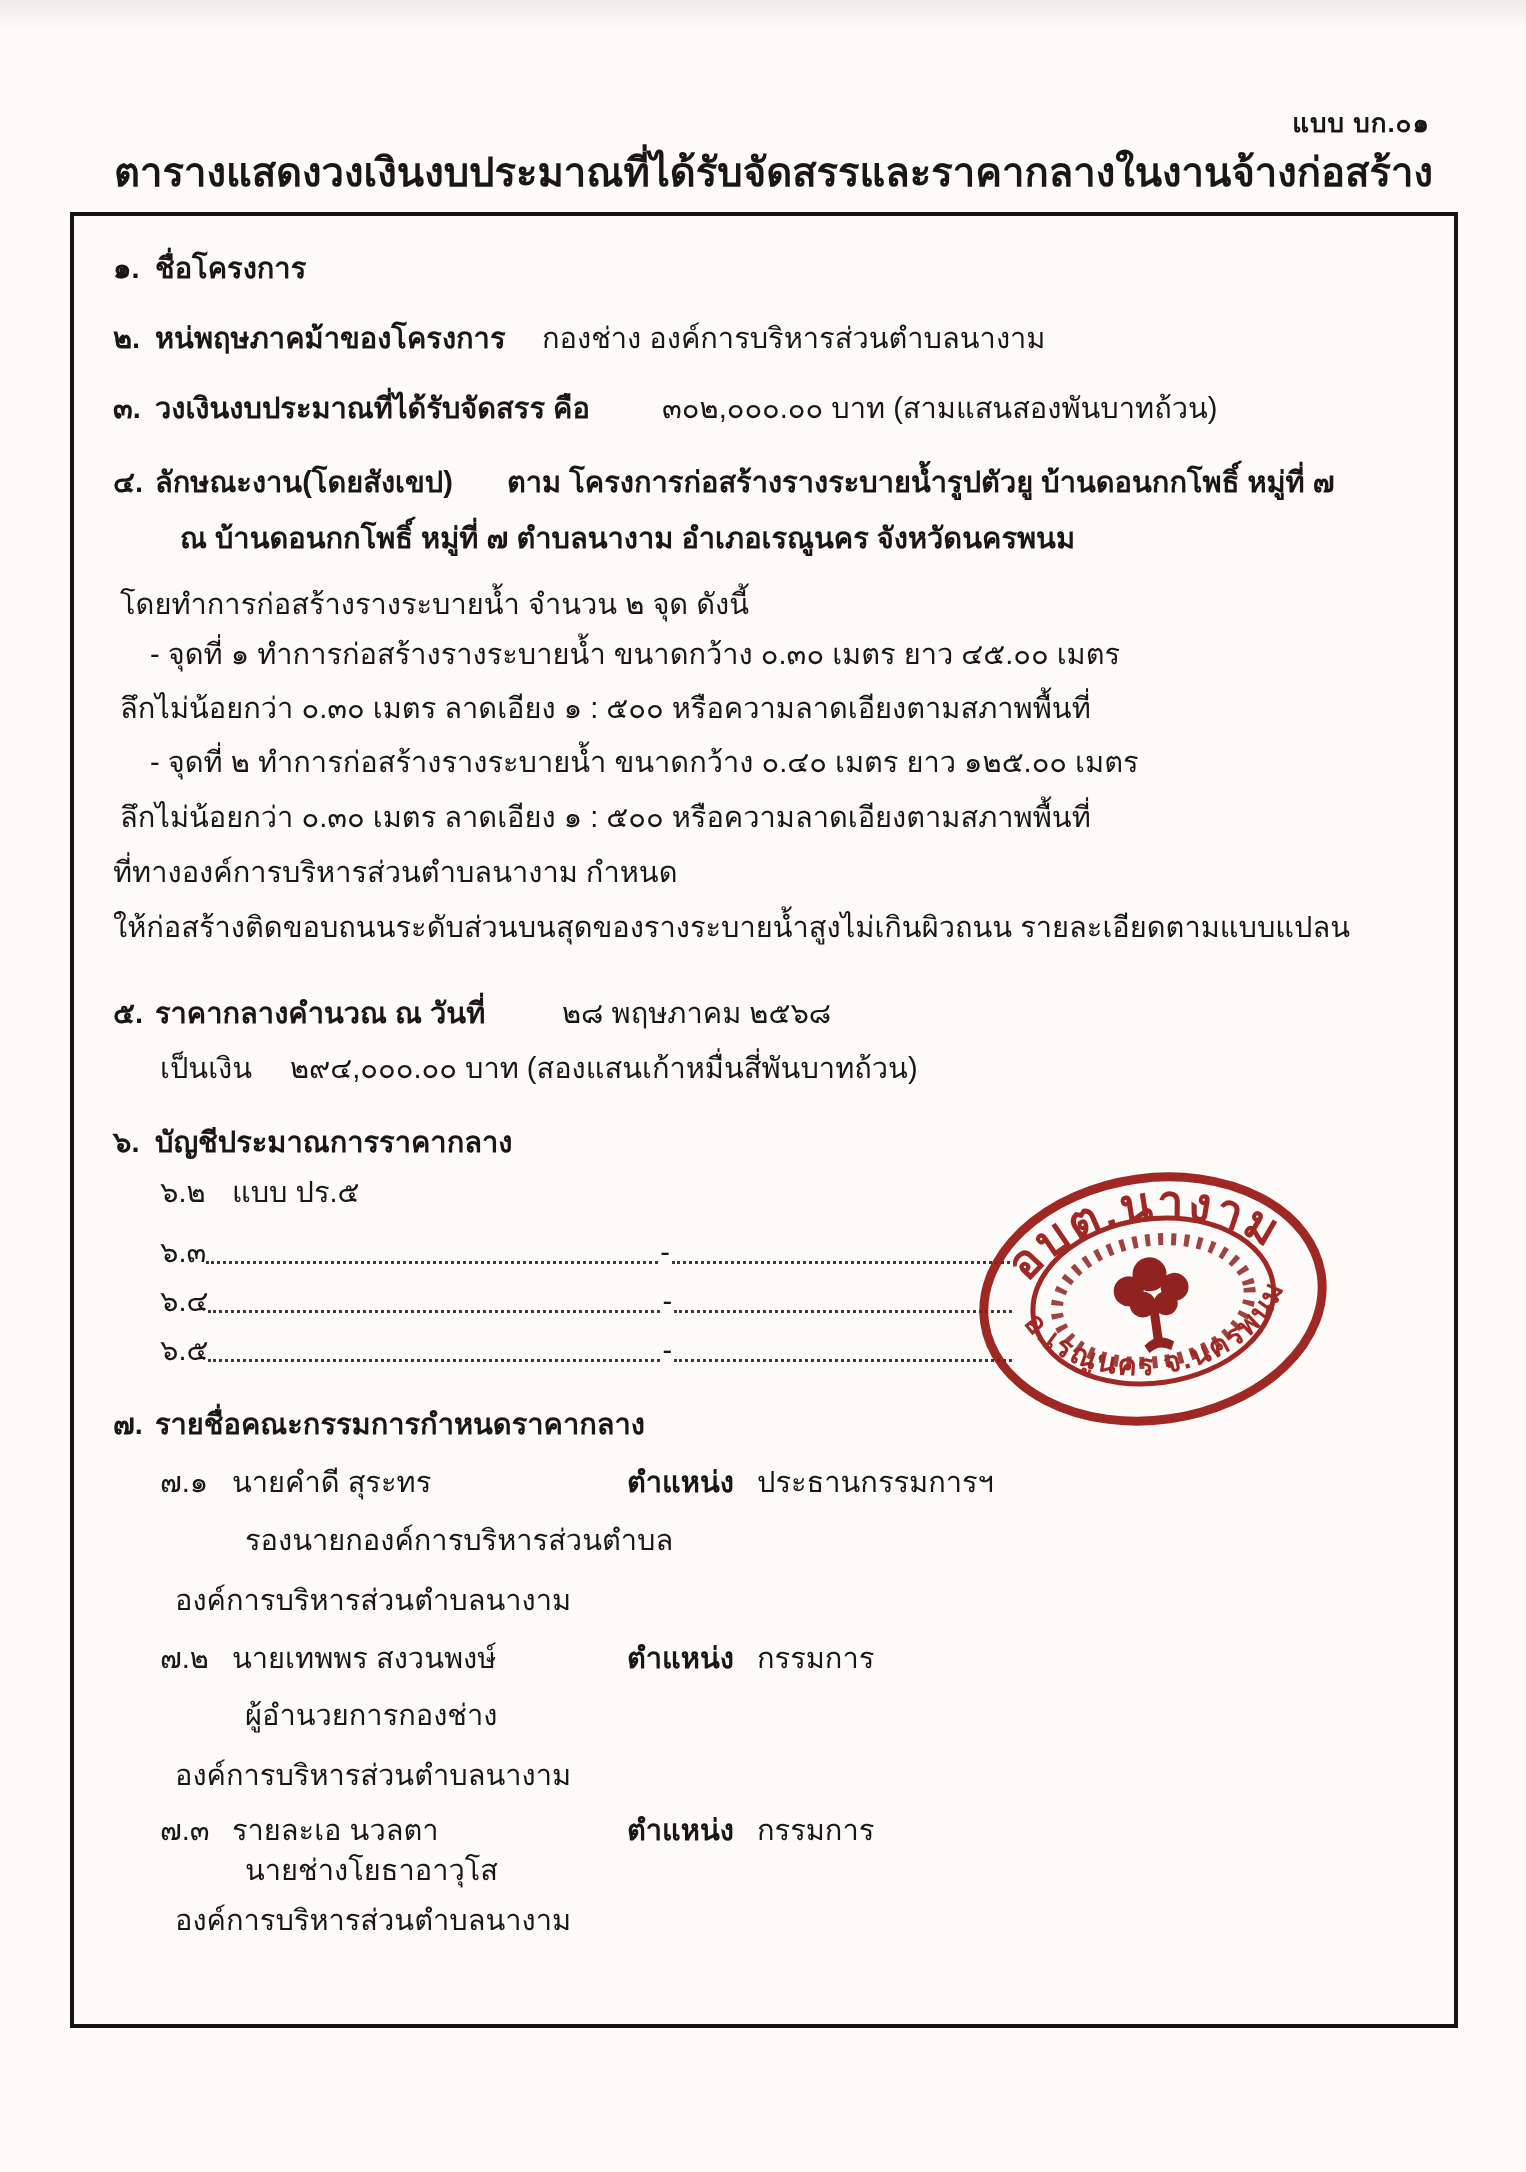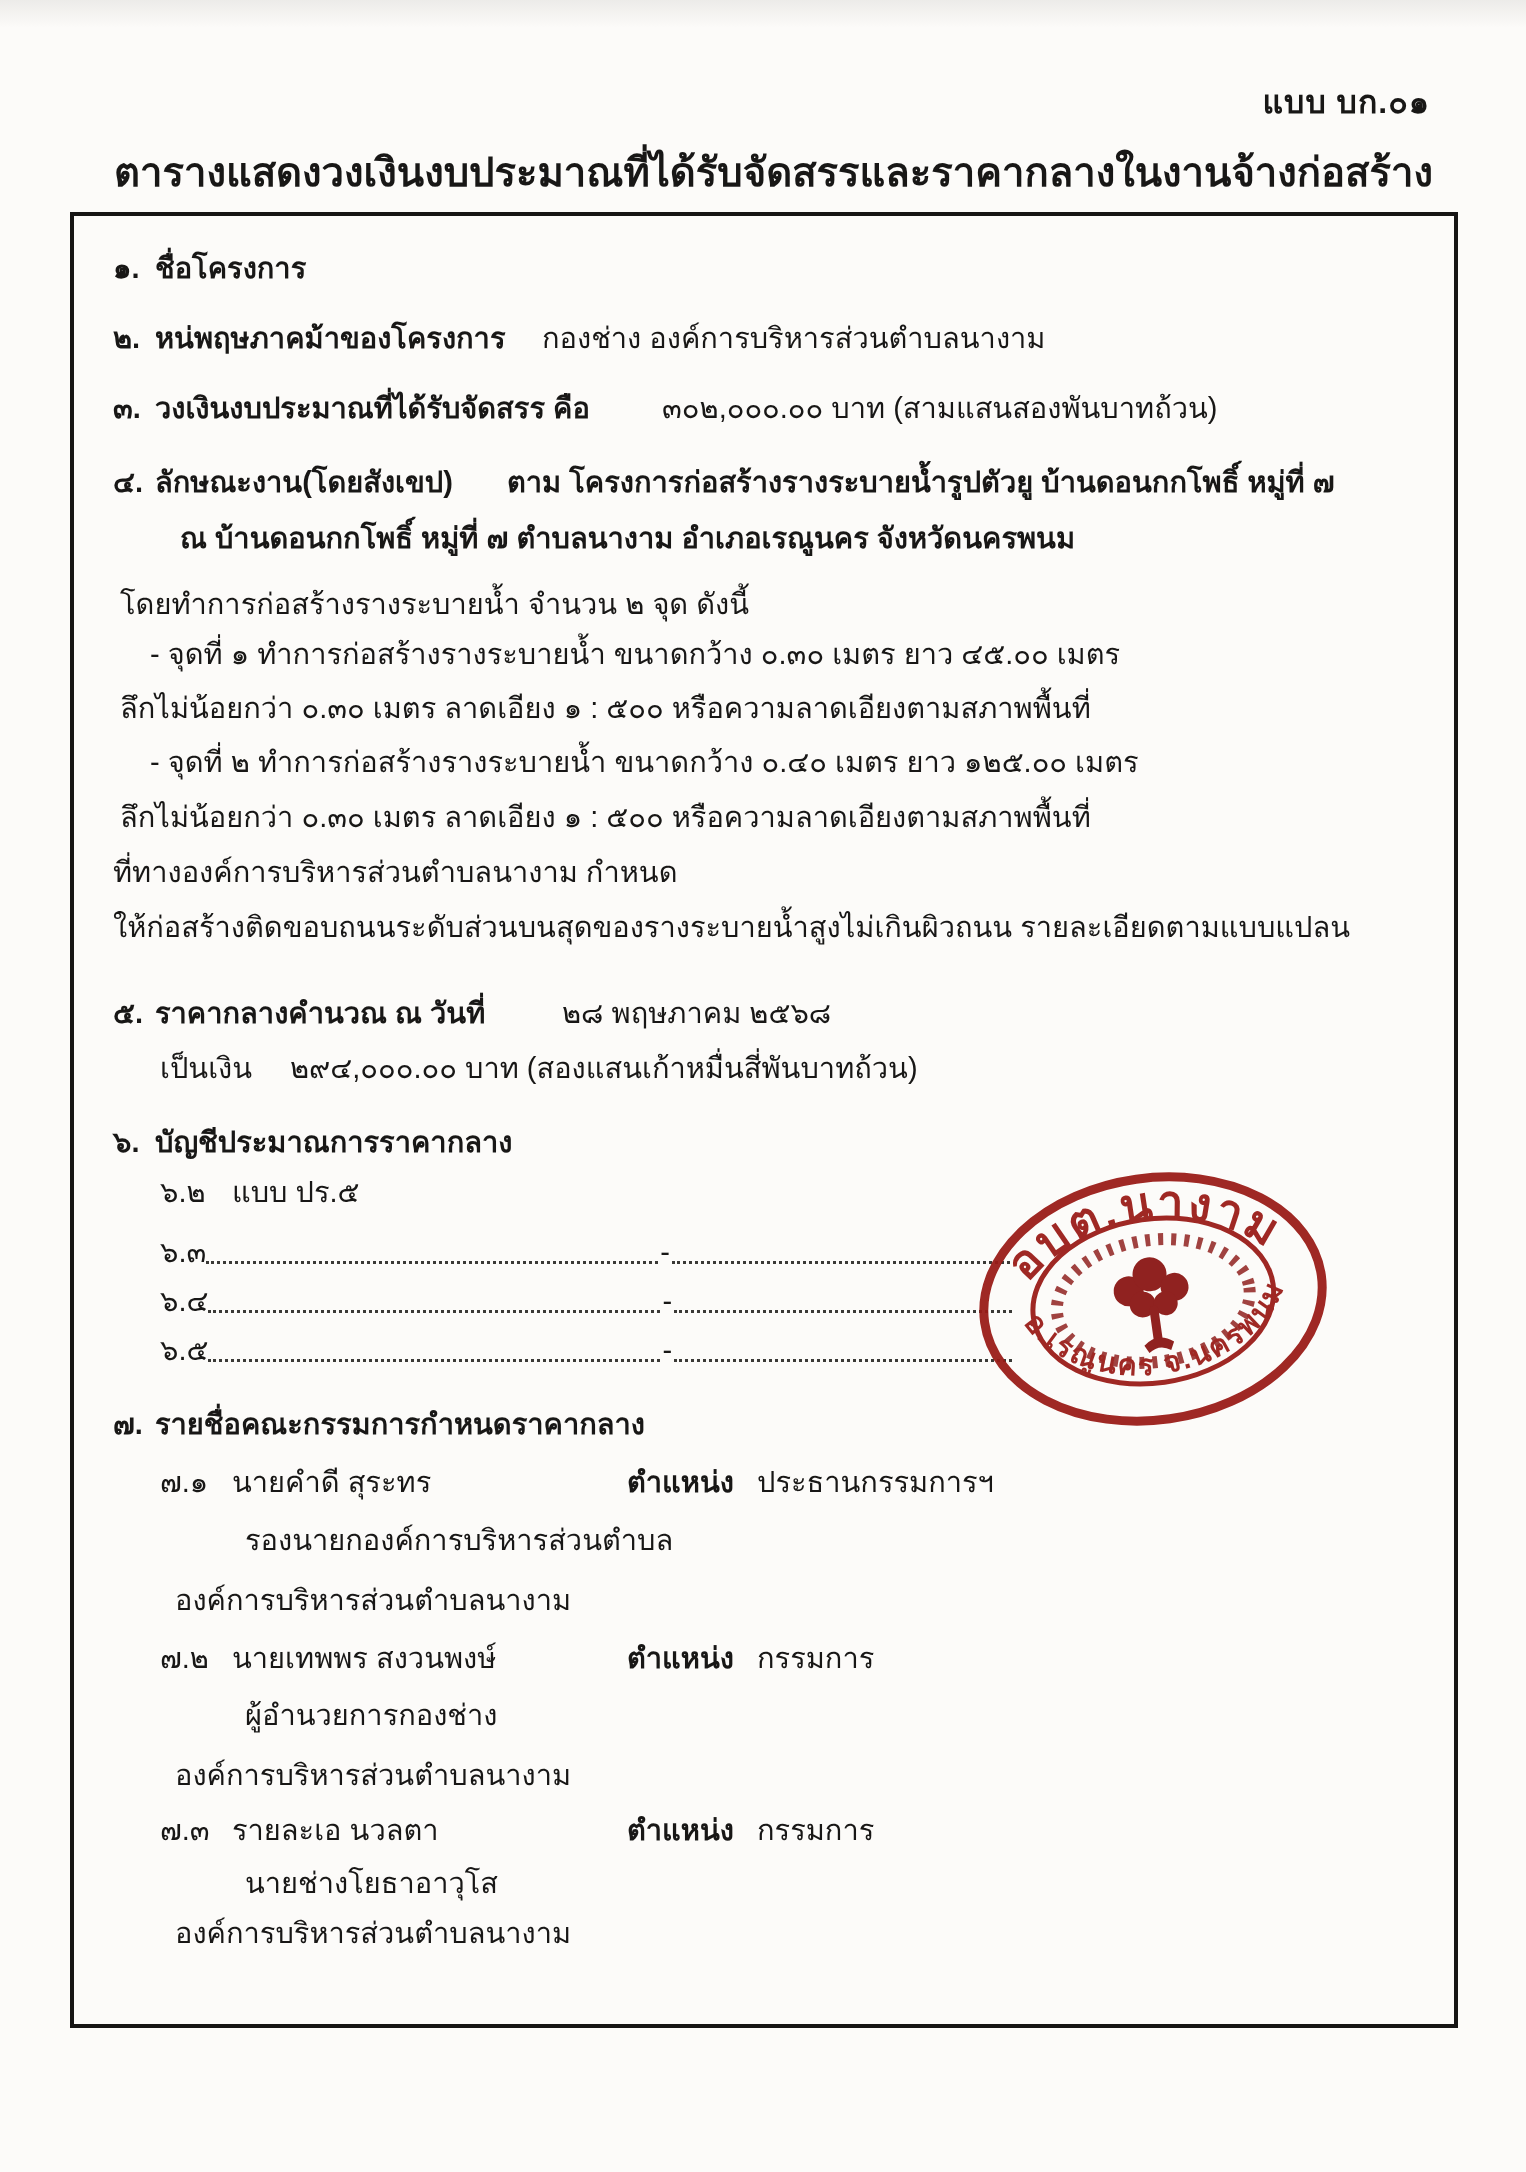--- a/index.html
+++ b/index.html
@@ -12,22 +12,22 @@
     font-family:"Liberation Sans","DejaVu Sans",sans-serif;
     color:#181716;
     overflow:hidden;
   }
   .page::before{
     content:""; position:absolute; inset:0;
     background:linear-gradient(180deg, rgba(190,188,184,.25) 0, rgba(255,255,255,0) 28px);
     pointer-events:none;
   }
   .form-code{
-    position:absolute; top:76px; right:96px;
-    font-size:32px; font-weight:bold; letter-spacing:1px;
+    position:absolute; top:102px; right:96px;
+    font-size:26px; font-weight:bold; letter-spacing:1px;
   }
   .doc-title{
     position:absolute; top:140px; left:114px;
     font-size:40px; font-weight:bold;
   }
   .doc-box{
     position:absolute; left:70px; top:212px;
     width:1388px; height:1816px;
     border:4px solid #161514;
   }
@@ -53,21 +53,21 @@
   .sub-num{ display:inline-block; width:72px; }
   .cname{ display:inline-block; width:395px; }
   .pos-lbl{ display:inline-block; width:130px; font-weight:bold; }
   .dots{ display:inline-block; height:30px; border-bottom:3px dotted #3a3936; align-self:flex-end; margin-bottom:8px; }
   .dots1{ width:452px; } .dots2{ width:338px; }
   .dash{ padding:0 2px; }
   
   .m32{margin-top:32px}.m30{margin-top:30px}.m34{margin-top:34px}.m16{margin-top:16px}
   .m26{margin-top:26px}.m10{margin-top:10px}.m14{margin-top:14px}.m15{margin-top:15px}
   .m46{margin-top:46px}.m12{margin-top:20px}.m9{margin-top:9px}.m18{margin-top:18px}
-  .m17{margin-top:17px}.m13{margin-top:13px}
+  .m17{margin-top:17px}.m13{}
   .stamp{
     position:absolute; left:972px; top:1148px;
     width:362px; height:302px;
     transform:rotate(-8deg);
     opacity:.94;
   }
 </style>
 </head>
 <body>
 

